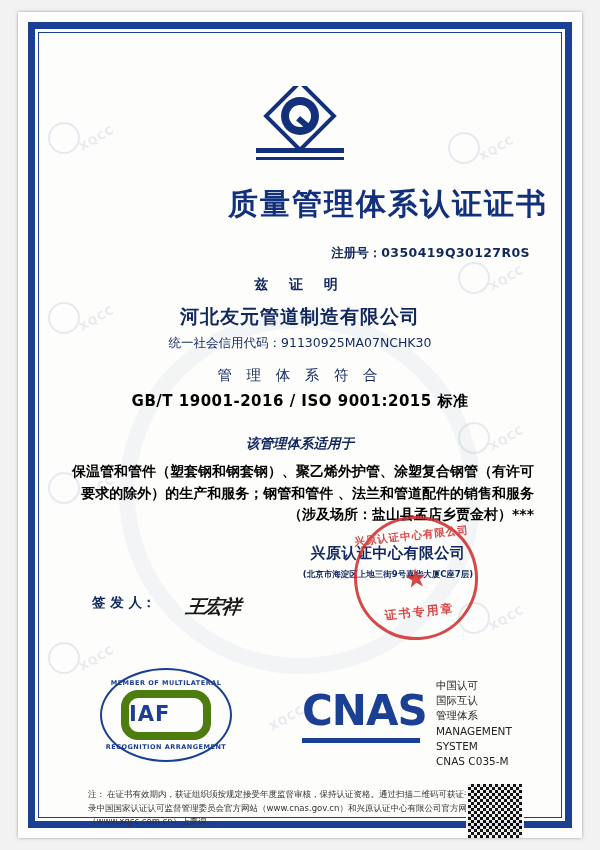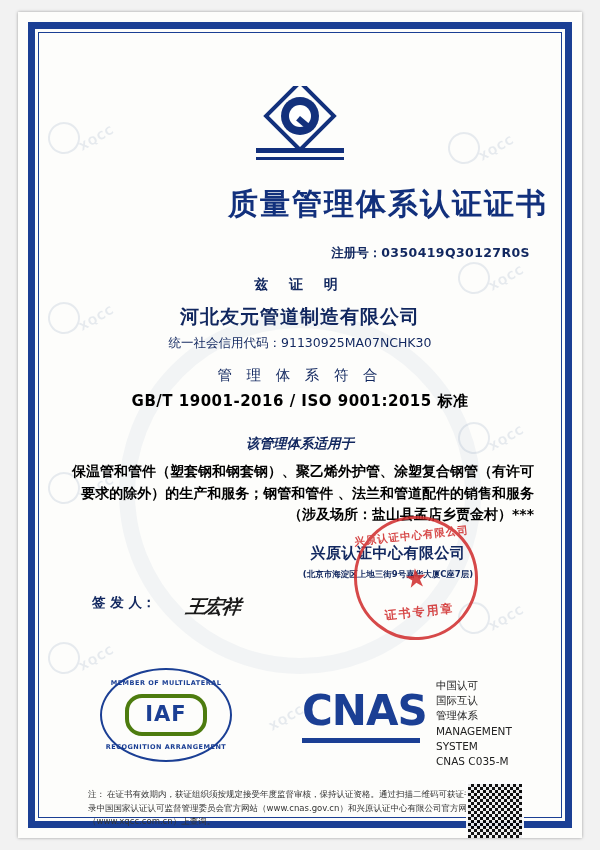--- a/index.html
+++ b/index.html
@@ -308,23 +308,22 @@
   }
   .iaf-txt-top { top: 9px; }
   .iaf-txt-bot { bottom: 9px; }
   .iaf-core {
     position: absolute;
     left: 50%;
     top: 50%;
     transform: translate(-50%,-50%);
     width: 74px;
     height: 34px;
-    border: 4px solid #4d7c0f;
+    border: 8px solid #4d7c0f;
     border-radius: 17px;
-    text-align: center;
     font-size: 21px;
     font-weight: bold;
     line-height: 32px;
     letter-spacing: 1px;
   }
   .cnas {
     position: absolute;
     left: 250px;
     top: 22px;
     font-size: 42px;

